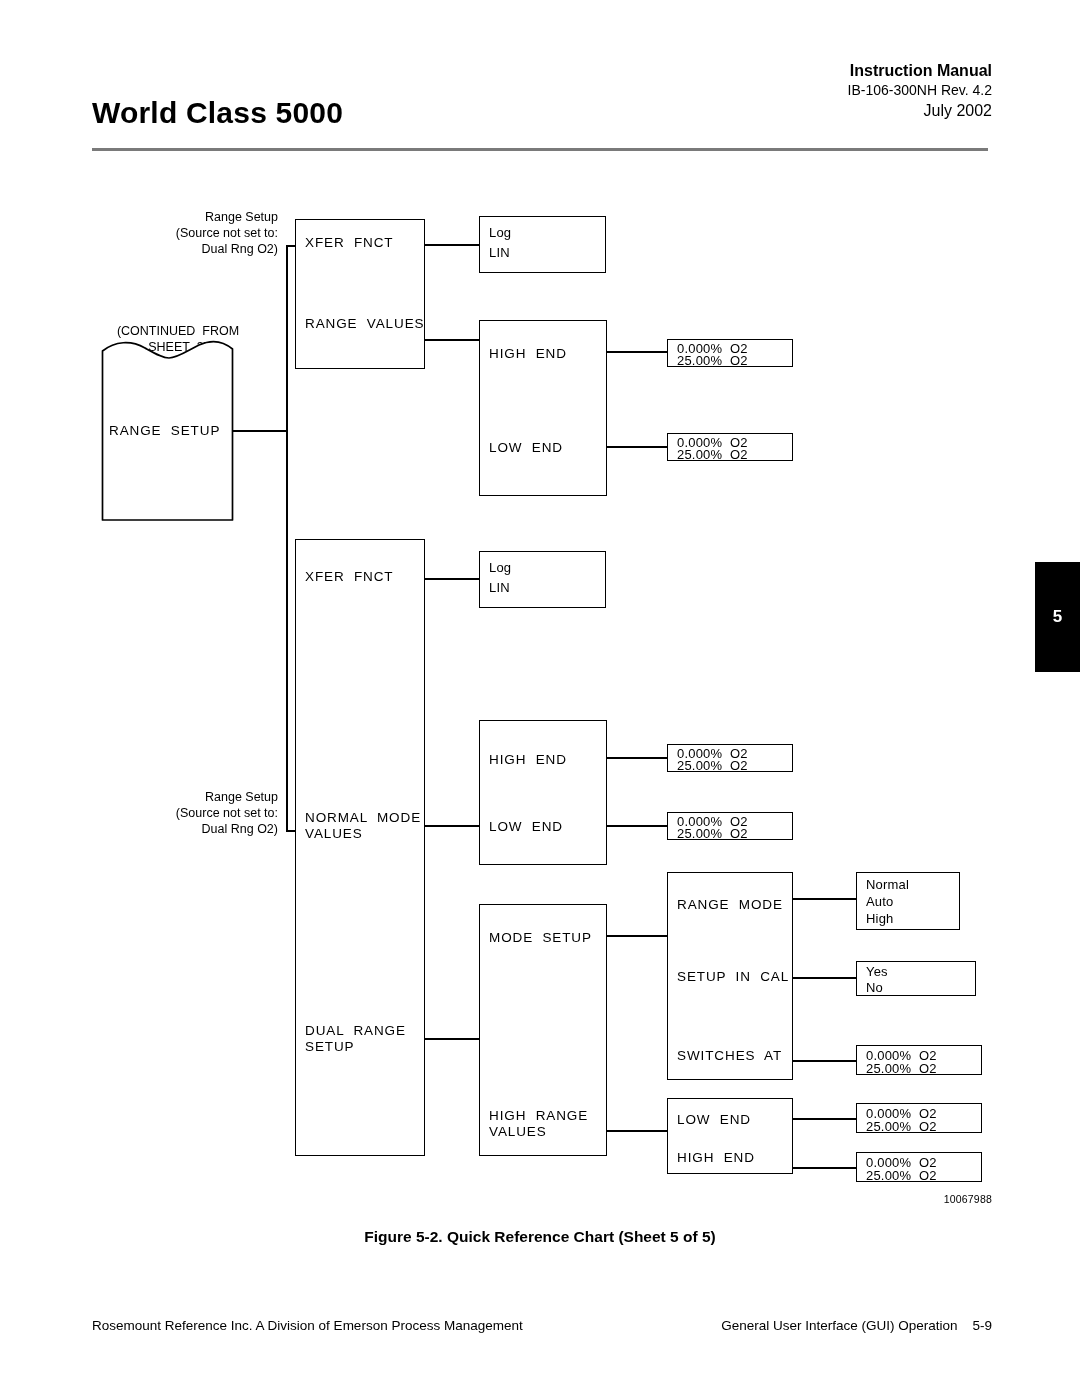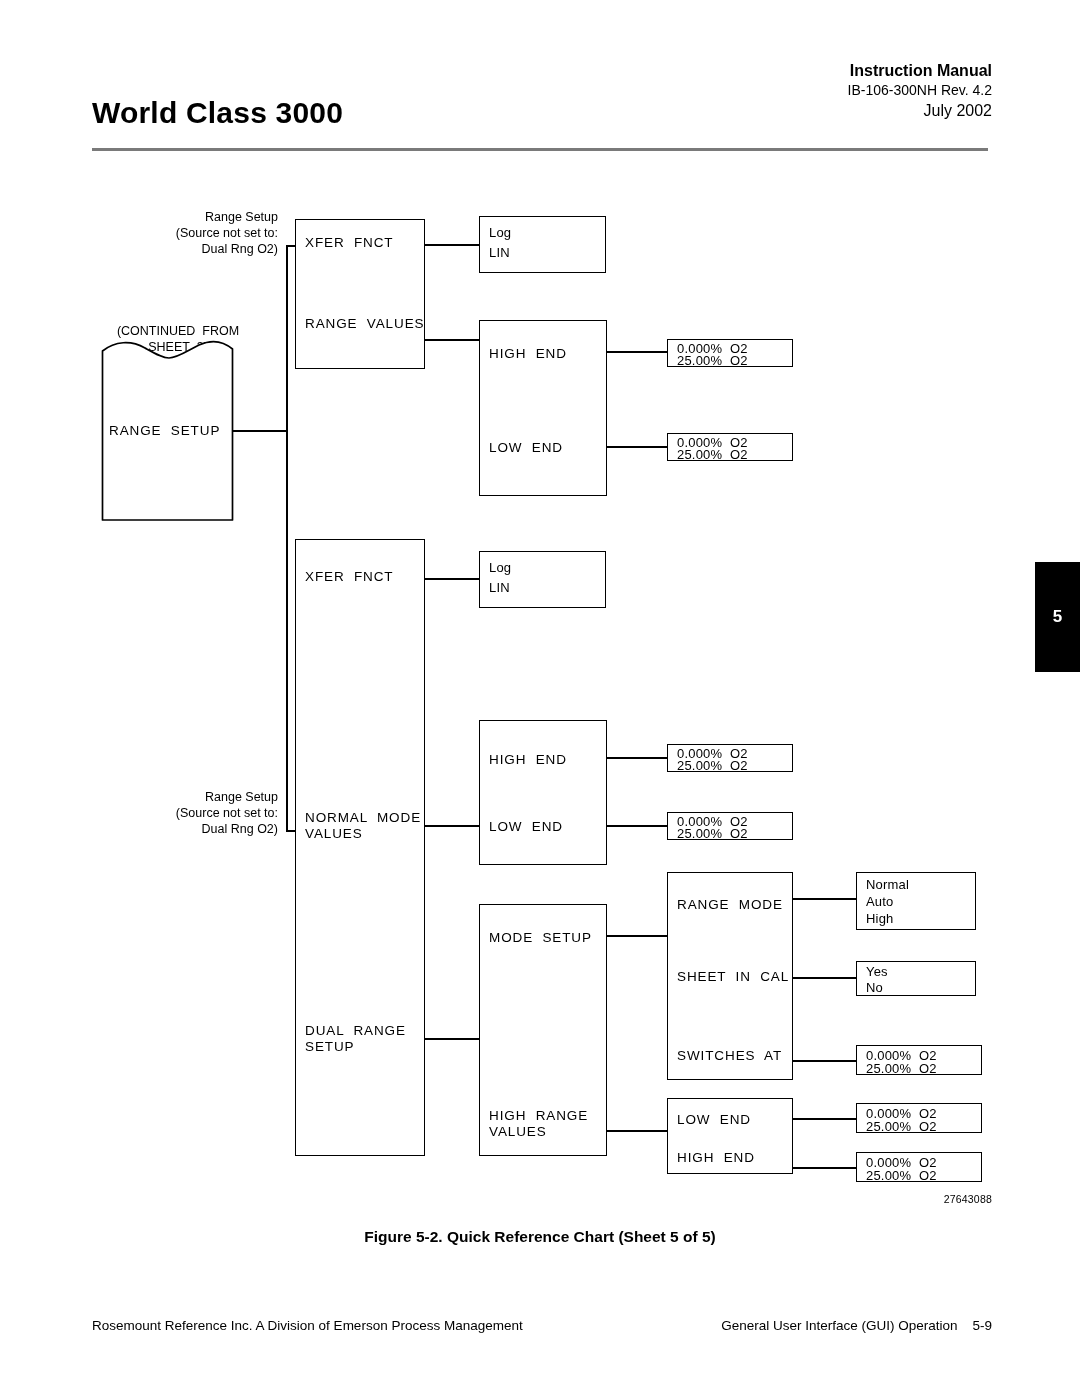--- a/index.html
+++ b/index.html
@@ -151,21 +151,21 @@
     position: absolute;
     right: 88px; top: 1318px;
     font-size: 13.5px;
     white-space: pre;
   }
 </style>
 </head>
 <body>
 
 <div id="header">
-  <div id="doc-title">World Class 3000</div>
+  <div id="doc-title">World Class 5000</div>
   <div id="header-right">
     <div id="manual-label">Instruction Manual</div>
     <div id="manual-number">IB-106-300NH Rev. 4.2</div>
     <div id="manual-date">July 2002</div>
   </div>
   <div id="header-rule"></div>
 </div>
 
 <div id="side-tab">5</div>
 
@@ -263,26 +263,26 @@
 
   <div class="box" style="left:479px; top:904px; width:128px; height:252px;text-decoration:underline;">
     <div class="lbl" style="top:25px;">MODE  SETUP</div>
     <div class="lbl" style="top:203px;">HIGH  RANGE
 VALUES</div>
   </div>
 
   <div class="hline" style="left:606px; top:935px; width:62px;"></div>
   <div class="box" style="left:667px; top:872px; width:126px; height:208px;">
     <div class="lbl" style="top:24px;">RANGE  MODE</div>
-    <div class="lbl" style="top:96px;">SHEET  IN  CAL</div>
+    <div class="lbl" style="top:96px;">SETUP  IN  CAL</div>
     <div class="lbl" style="top:175px;">SWITCHES  AT</div>
   </div>
 
   <div class="hline" style="left:792px; top:898px; width:65px;"></div>
-  <div class="box" style="left:856px; top:872px; width:120px; height:58px;">
+  <div class="box" style="left:856px; top:872px; width:104px; height:58px;">
     <div class="lbl small" style="top:4px;">Normal</div>
     <div class="lbl small" style="top:21px;">Auto</div>
     <div class="lbl small" style="top:38px;">High</div>
   </div>
 
   <div class="hline" style="left:792px; top:977px; width:65px;"></div>
   <div class="box" style="left:856px; top:961px; width:120px; height:35px;">
     <div class="lbl small" style="top:2px;">Yes</div>
     <div class="lbl small" style="top:18px;">No</div>
   </div>
@@ -304,20 +304,20 @@
     <div class="lbl small" style="top:2px;">0.000%  O2</div>
     <div class="lbl small" style="top:15px;">25.00%  O2</div>
   </div>
 
   <div class="hline" style="left:792px; top:1167px; width:65px;"></div>
   <div class="box" style="left:856px; top:1152px; width:126px; height:30px;">
     <div class="lbl small" style="top:2px;">0.000%  O2</div>
     <div class="lbl small" style="top:15px;">25.00%  O2</div>
   </div>
 
-  <div id="drawing-number">27643088</div>
+  <div id="drawing-number">10067988</div>
 </div>
 
 <div id="figure-caption">Figure 5-2.  Quick Reference Chart (Sheet 5 of 5)</div>
 
 <div id="footer-rule"></div>
 <div id="footer-left">Rosemount Reference Inc.    A Division of Emerson Process Management</div>
 <div id="footer-right">General User Interface (GUI) Operation    5-9</div>
 
 </body></html>

